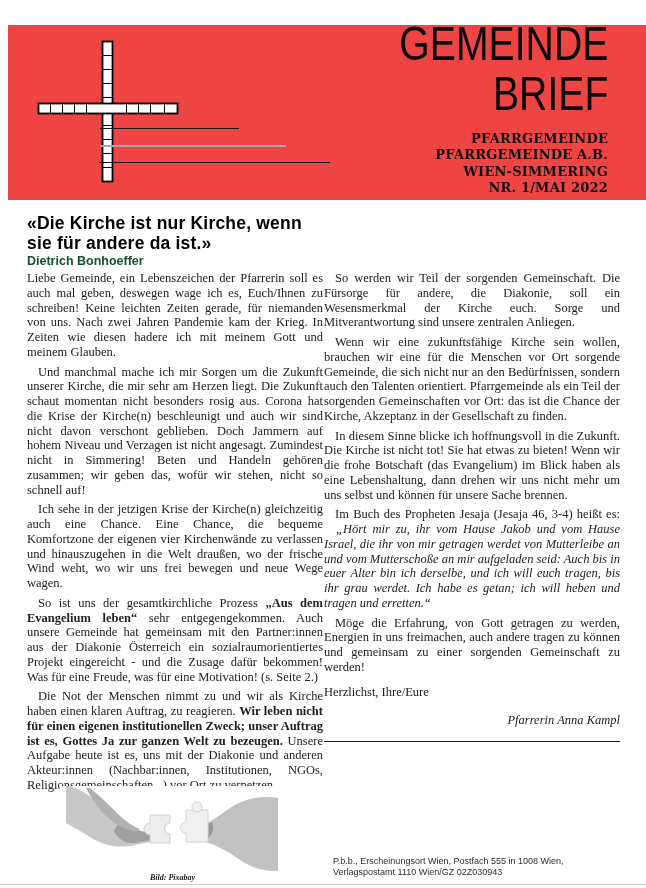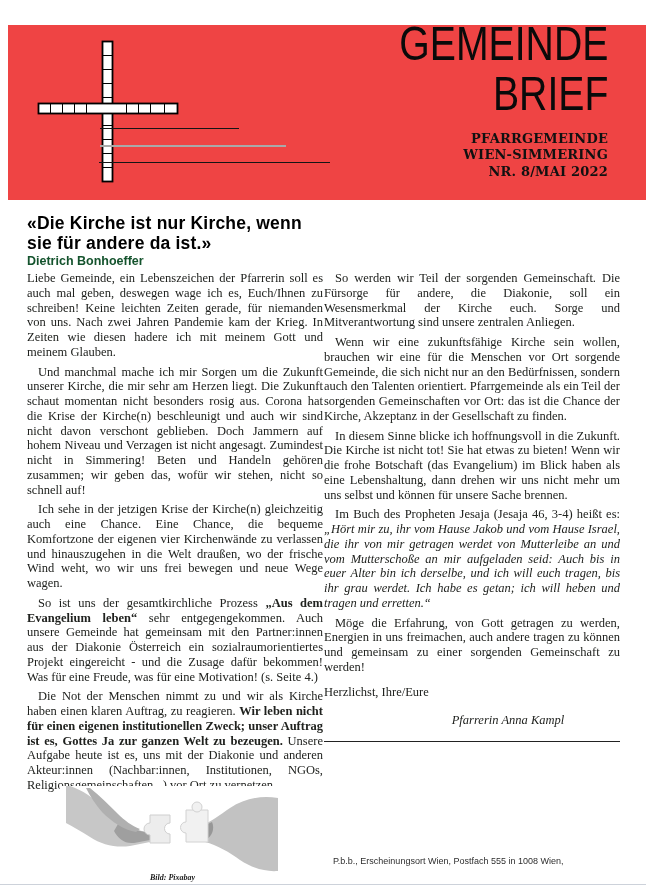--- a/index.html
+++ b/index.html
@@ -48,23 +48,23 @@
     position:absolute; left:27px; top:271px; width:603px;
     display:flex; gap:1px;
   }
   .col { width:296px; }
   .para {
     text-align:justify; font-size:12.5px; line-height:14.75px;
     margin-bottom:5px; hyphens:auto; -webkit-hyphens:auto; color:#20221f;
   }
   .para.indent { text-indent:11px; }
   .para .bold { font-weight:bold; }
-  .para .italic { font-style:italic; }
+  .para .italic { font-style:italic;margin-left:12px; }
   .para.signature { margin-top:10px; margin-bottom:14px; text-align:left; }
-  .para.signature-name { padding-left:72px; font-style:italic; text-align:center; }
+  .para.signature-name { padding-left:72px; font-style:italic; text-align:right; }
   .signature-rule { margin-top:13px; border-top:1px solid #222; width:100%; }
 
   
   .photo-block { position:absolute; left:60px; top:786px; width:225px; }
   .photo-block svg { display:block; }
   .photo-caption {
     text-align:center; font-family:Liberation Serif, serif;
     font-style:italic; font-weight:600; font-size:8px; line-height:10px;
     color:#1c1c1c; margin-top:1px;
   }
@@ -115,37 +115,38 @@
   <div class="rule-line rule-2"></div>
   <div class="rule-line rule-3"></div>
 
   <div class="masthead-title">
     <span class="tline">GEMEINDE</span>
     <span class="tline">BRIEF</span>
   </div>
 
   <div class="masthead-sub">
     <div>PFARRGEMEINDE</div>
+    <div>PFARRGEMEINDE A.B.</div>
     <div>WIEN-SIMMERING</div>
-    <div>NR. 8/MAI 2022</div>
+    <div>NR. 1/MAI 2022</div>
   </div>
 </header>
 
 <section class="quote-block">
   <div class="quote-line">«Die Kirche ist nur Kirche, wenn</div>
   <div class="quote-line">sie für andere da ist.»</div>
   <div class="quote-author">Dietrich Bonhoeffer</div>
 </section>
 
 <section class="columns">
   <div class="col">
       <p class="para"><span>Liebe Gemeinde, ein Lebenszeichen der Pfarrerin soll es auch mal geben, deswegen wage ich es, Euch/Ihnen zu schreiben! Keine leichten Zeiten gerade, für niemanden von uns. Nach zwei Jahren Pandemie kam der Krieg. In Zeiten wie diesen hadere ich mit meinem Gott und meinem Glauben.</span></p>
       <p class="para indent"><span>Und manchmal mache ich mir Sorgen um die Zukunft unserer Kirche, die mir sehr am Herzen liegt. Die Zukunft schaut momentan nicht besonders rosig aus. Corona hat die Krise der Kirche(n) beschleunigt und auch wir sind nicht davon verschont geblieben. Doch Jammern auf hohem Niveau und Verzagen ist nicht angesagt. Zumindest nicht in Simmering! Beten und Handeln gehören zusammen; wir geben das, wofür wir stehen, nicht so schnell auf!</span></p>
       <p class="para indent"><span>Ich sehe in der jetzigen Krise der Kirche(n) gleichzeitig auch eine Chance. Eine Chance, die bequeme Komfortzone der eigenen vier Kirchenwände zu verlassen und hinauszugehen in die Welt draußen, wo der frische Wind weht, wo wir uns frei bewegen und neue Wege wagen.</span></p>
-      <p class="para indent"><span>So ist uns der gesamtkirchliche Prozess </span><span class="bold">„Aus dem Evangelium leben“</span><span> sehr entgegengekommen. Auch unsere Gemeinde hat gemeinsam mit den Partner:innen aus der Diakonie Österreich ein sozialraumorientiertes Projekt eingereicht - und die Zusage dafür bekommen! Was für eine Freude, was für eine Motivation! (s. Seite 4.)</span></p>
+      <p class="para indent"><span>So ist uns der gesamtkirchliche Prozess </span><span class="bold">„Aus dem Evangelium leben“</span><span> sehr entgegengekommen. Auch unsere Gemeinde hat gemeinsam mit den Partner:innen aus der Diakonie Österreich ein sozialraumorientiertes Projekt eingereicht - und die Zusage dafür bekommen! Was für eine Freude, was für eine Motivation! (s. Seite 2.)</span></p>
       <p class="para indent"><span>Die Not der Menschen nimmt zu und wir als Kirche haben einen klaren Auftrag, zu reagieren. </span><span class="bold">Wir leben nicht für einen eigenen institutionellen Zweck; unser Auftrag ist es, Gottes Ja zur ganzen Welt zu bezeugen.</span><span> Unsere Aufgabe heute ist es, uns mit der Diakonie und anderen Akteur:innen (Nachbar:innen, Institutionen, NGOs, Religionsgemeinschaften...) vor Ort zu vernetzen.</span></p>
     </div>
   <div class="col">
   <p class="para indent"><span>So werden wir Teil der sorgenden Gemeinschaft. Die Fürsorge für andere, die Diakonie, soll ein Wesensmerkmal der Kirche euch. Sorge und Mitverantwortung sind unsere zentralen Anliegen.</span></p>
       <p class="para indent"><span>Wenn wir eine zukunftsfähige Kirche sein wollen, brauchen wir eine für die Menschen vor Ort sorgende Gemeinde, die sich nicht nur an den Bedürfnissen, sondern auch den Talenten orientiert. Pfarrgemeinde als ein Teil der sorgenden Gemeinschaften vor Ort: das ist die Chance der Kirche, Akzeptanz in der Gesellschaft zu finden.</span></p>
       <p class="para indent"><span>In diesem Sinne blicke ich hoffnungsvoll in die Zukunft. Die Kirche ist nicht tot! Sie hat etwas zu bieten! Wenn wir die frohe Botschaft (das Evangelium) im Blick haben als eine Lebenshaltung, dann drehen wir uns nicht mehr um uns selbst und können für unsere Sache brennen.</span></p>
       <p class="para indent"><span>Im Buch des Propheten Jesaja (Jesaja 46, 3-4) heißt es: </span><span class="italic">„Hört mir zu, ihr vom Hause Jakob und vom Hause Israel, die ihr von mir getragen werdet von Mutterleibe an und vom Mutterschoße an mir aufgeladen seid: Auch bis in euer Alter bin ich derselbe, und ich will euch tragen, bis ihr grau werdet. Ich habe es getan; ich will heben und tragen und erretten.“</span></p>
       <p class="para indent"><span>Möge die Erfahrung, von Gott getragen zu werden, Energien in uns freimachen, auch andere tragen zu können und gemeinsam zu einer sorgenden Gemeinschaft zu werden!</span></p>
       <p class="para signature"><span>Herzlichst, Ihre/Eure</span></p>
       <p class="para signature-name"><span>Pfarrerin Anna Kampl</span></p>
@@ -174,15 +175,16 @@
     <path d="M90,29 h20 v8 a5.5,5.5 0 1 0 0,11 v9 h-20 v-8 a5.5,5.5 0 1 1 0,-12 z" fill="#ededed" stroke="#cfcfcf" stroke-width="1"></path>
 
     <path d="M126,24 h22 v32 h-22 v-9 a5.5,5.5 0 1 1 0,-11 z" fill="#f1f1f1" stroke="#d2d2d2" stroke-width="1"></path>
     <circle cx="137" cy="21" r="5" fill="#f1f1f1" stroke="#d2d2d2" stroke-width="1"></circle>
   </svg>
   <figcaption class="photo-caption">Bild: Pixabay</figcaption>
 </figure>
 
 <div class="imprint">
   <div>P.b.b., Erscheinungsort Wien, Postfach 555 in 1008 Wien,</div>
+  <div>Verlagspostamt 1110 Wien/GZ 02Z030943</div>
 </div>
 
 <div class="page-bottom-edge"></div>
 
 </body></html>

